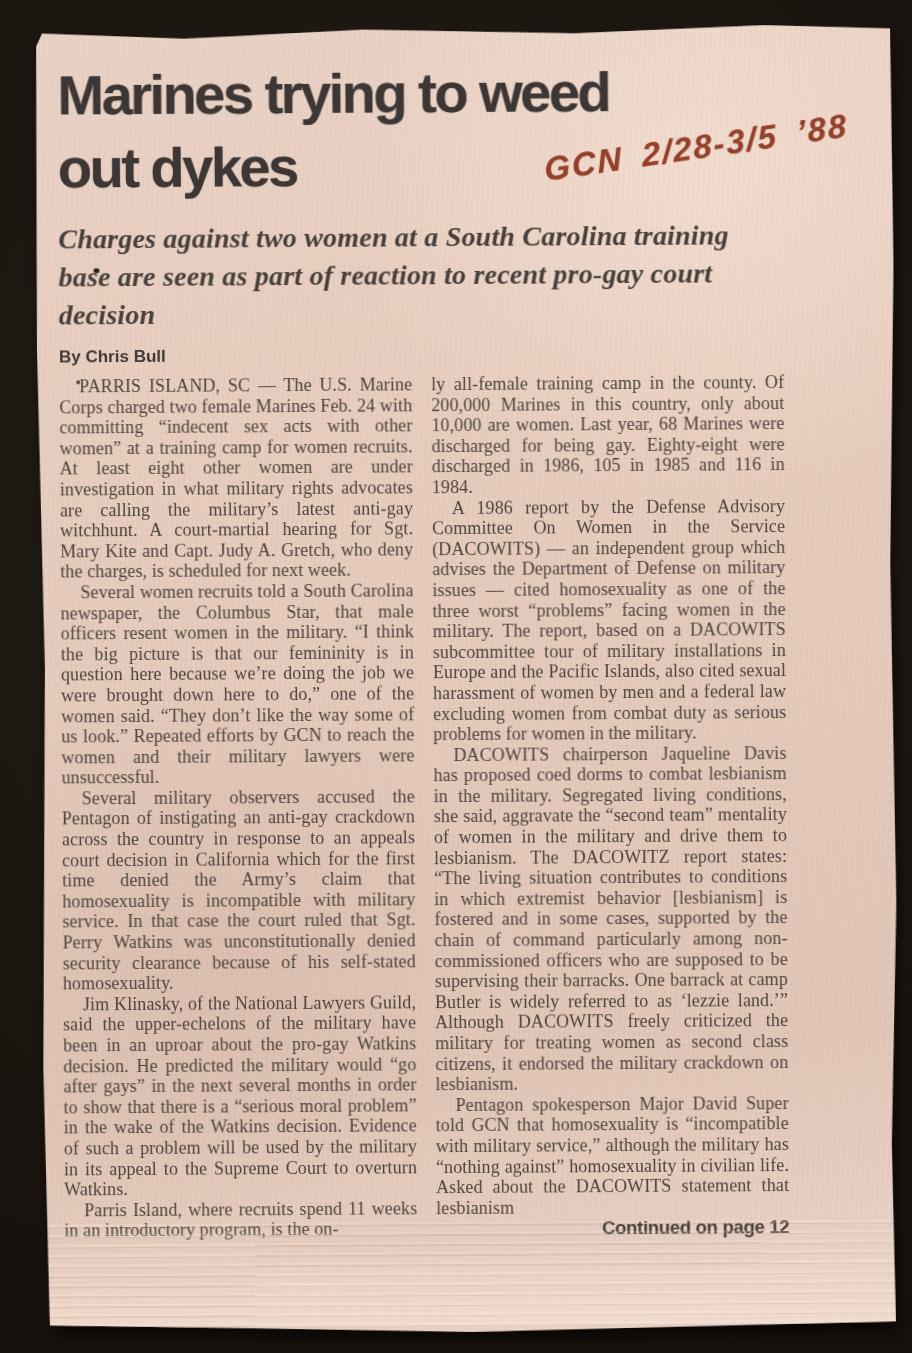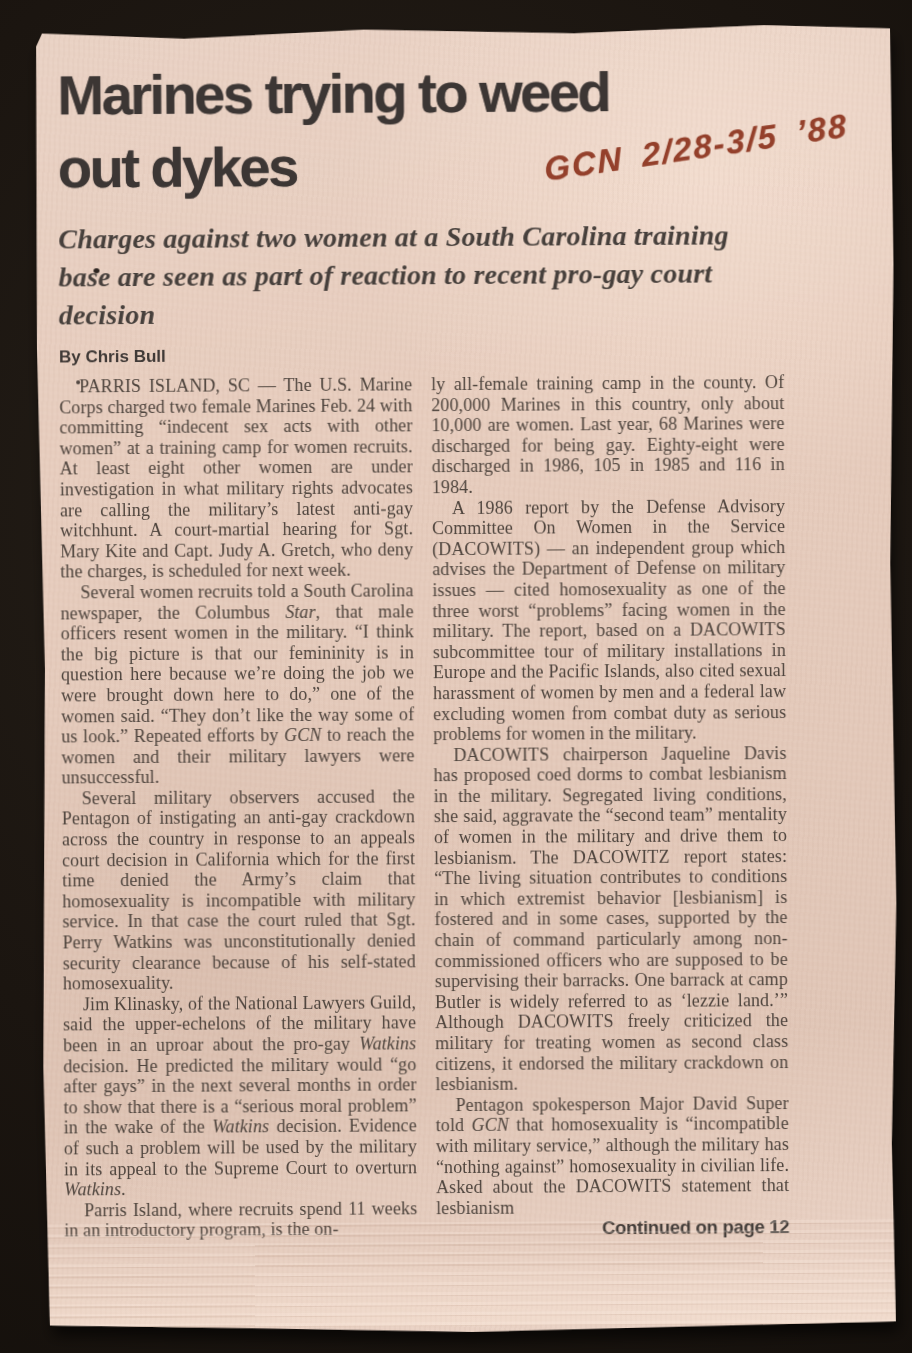--- a/index.html
+++ b/index.html
@@ -108,21 +108,21 @@
     width: 353px;
     font-family: "Liberation Serif", serif;
     font-size: 18px;
     line-height: 20.6px;
     color: #4e443d;
     text-align: justify;
     letter-spacing: 0.1px;
   }
   .col p { margin: 0; }
   .col p.indent { text-indent: 20px; }
-  .it { font-style: italic; }
+  .it { }
   .continued {
     font-family: "Liberation Sans", sans-serif;
     font-weight: 700;
     font-size: 18.5px;
     letter-spacing: -0.3px;
     text-align: right;
     color: #443e3a;
     margin-top: 1px;
   }
   .speck { position: absolute; border-radius: 50%; background: #2c2420; }

